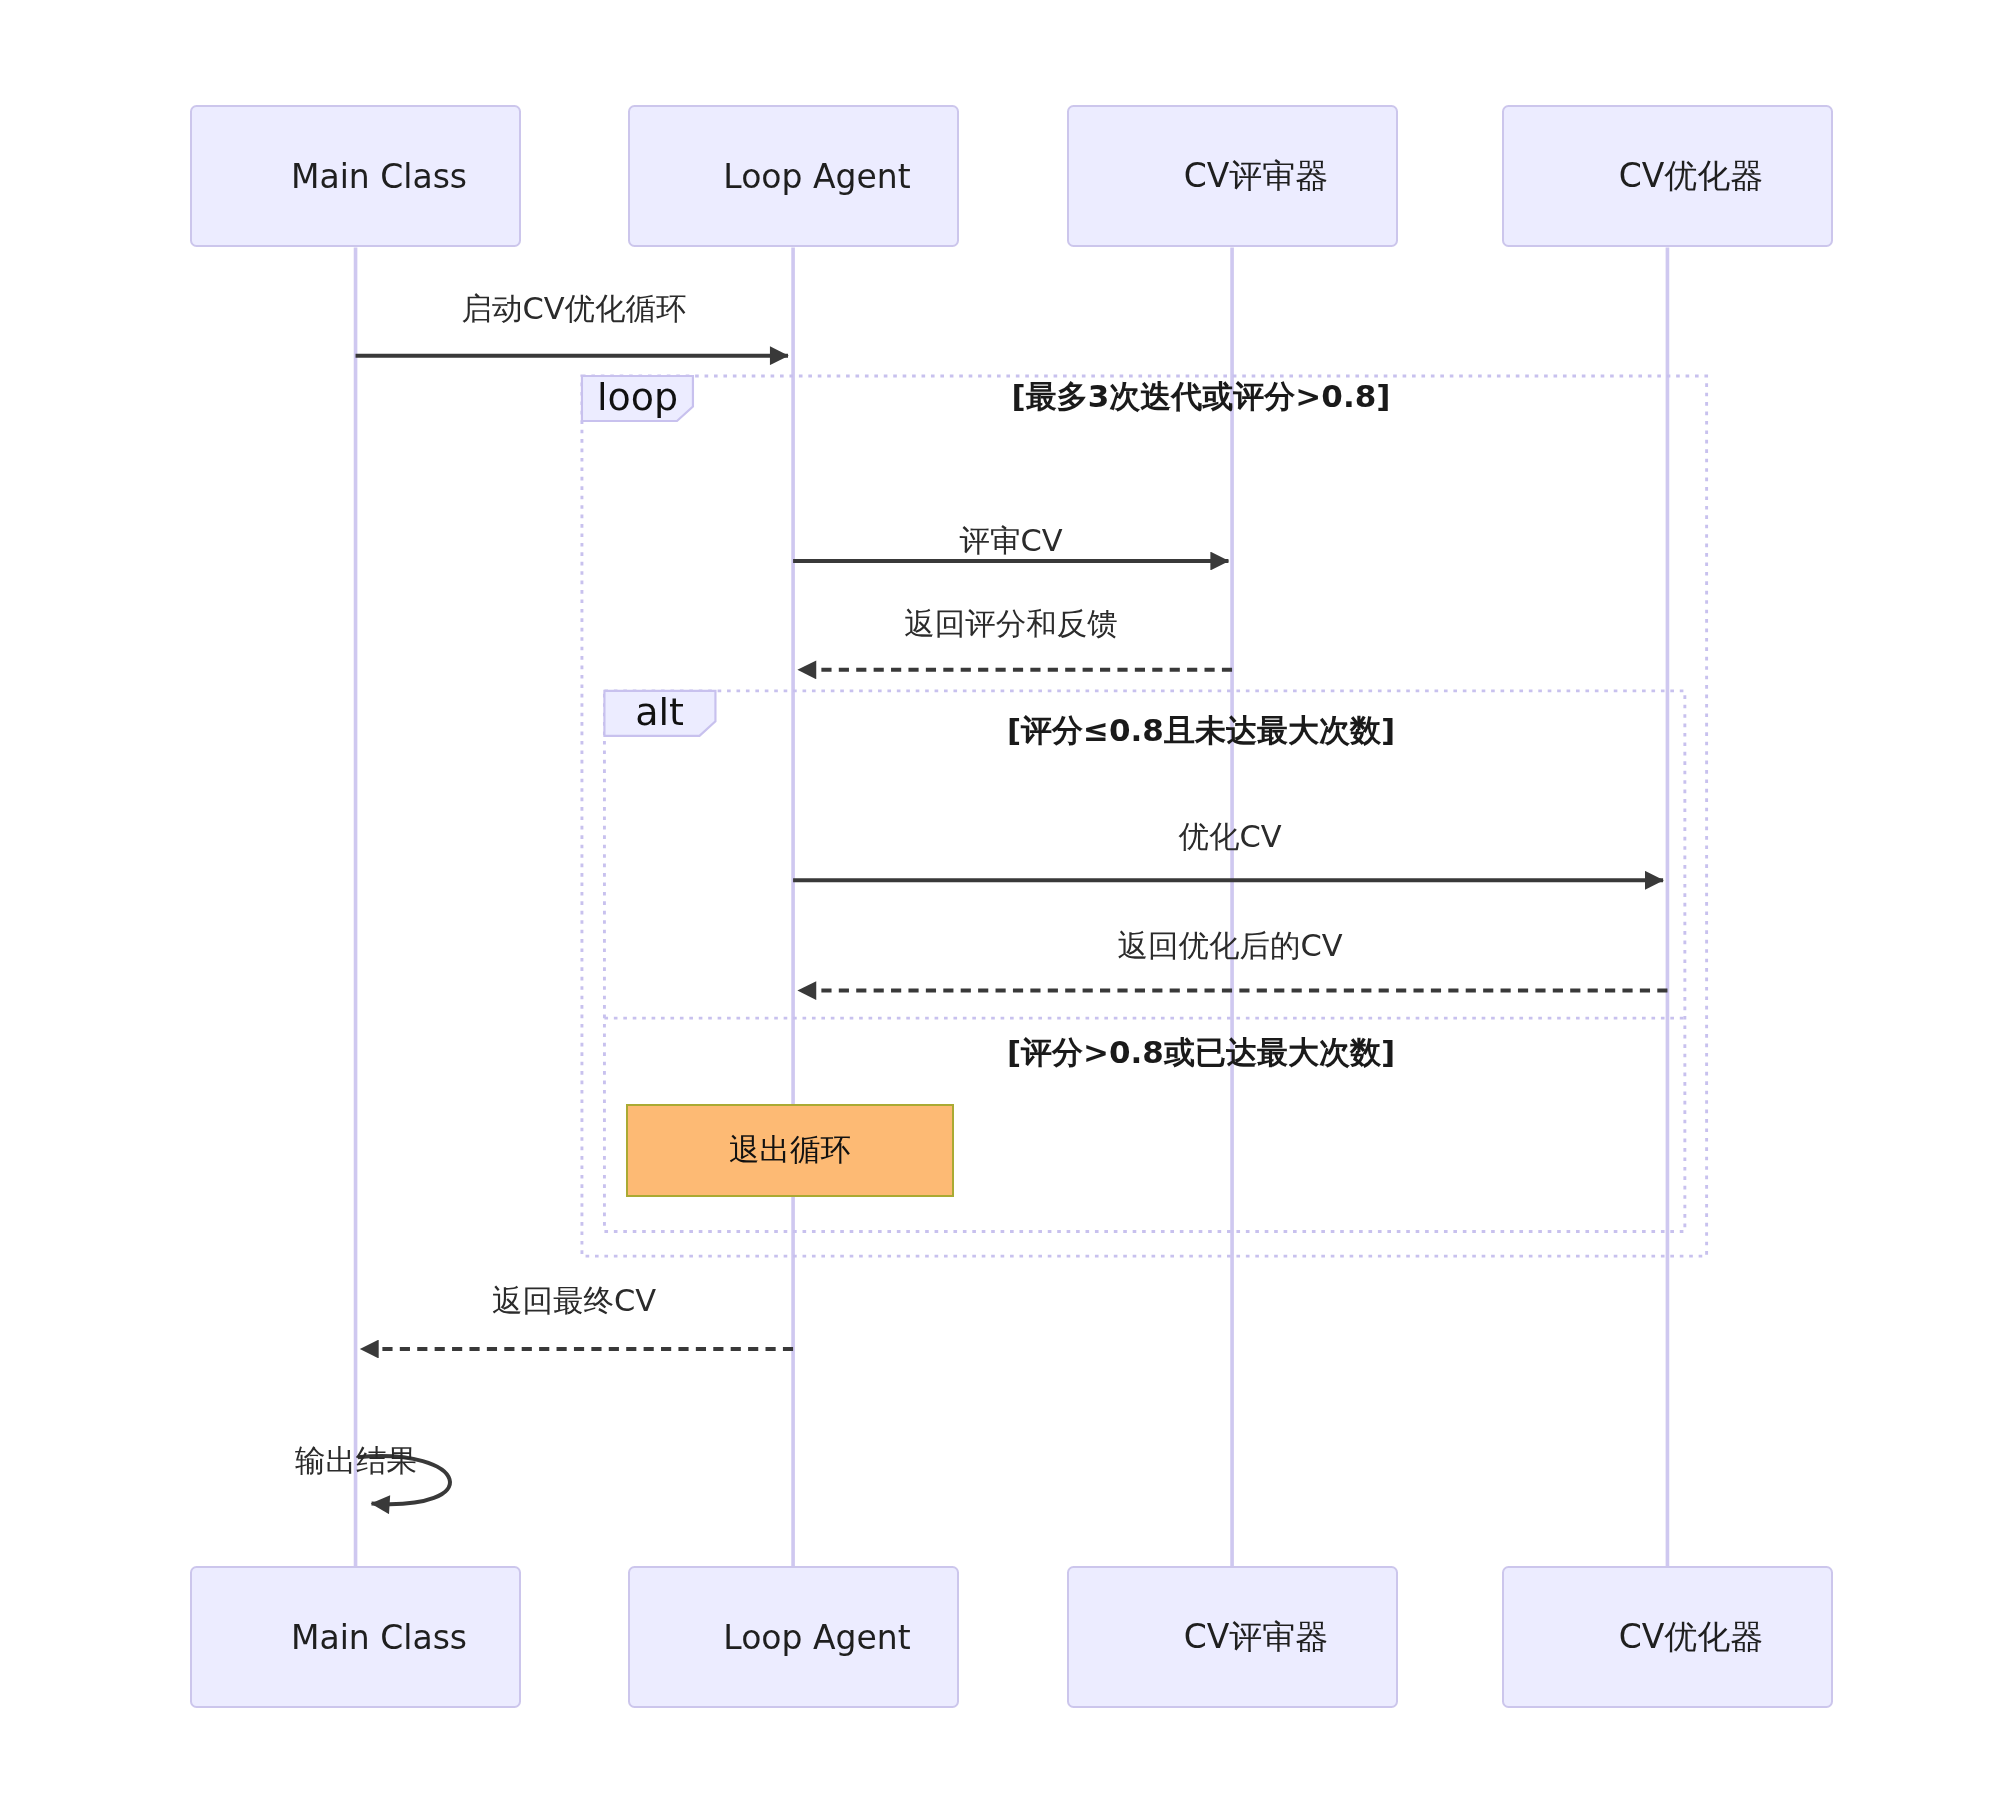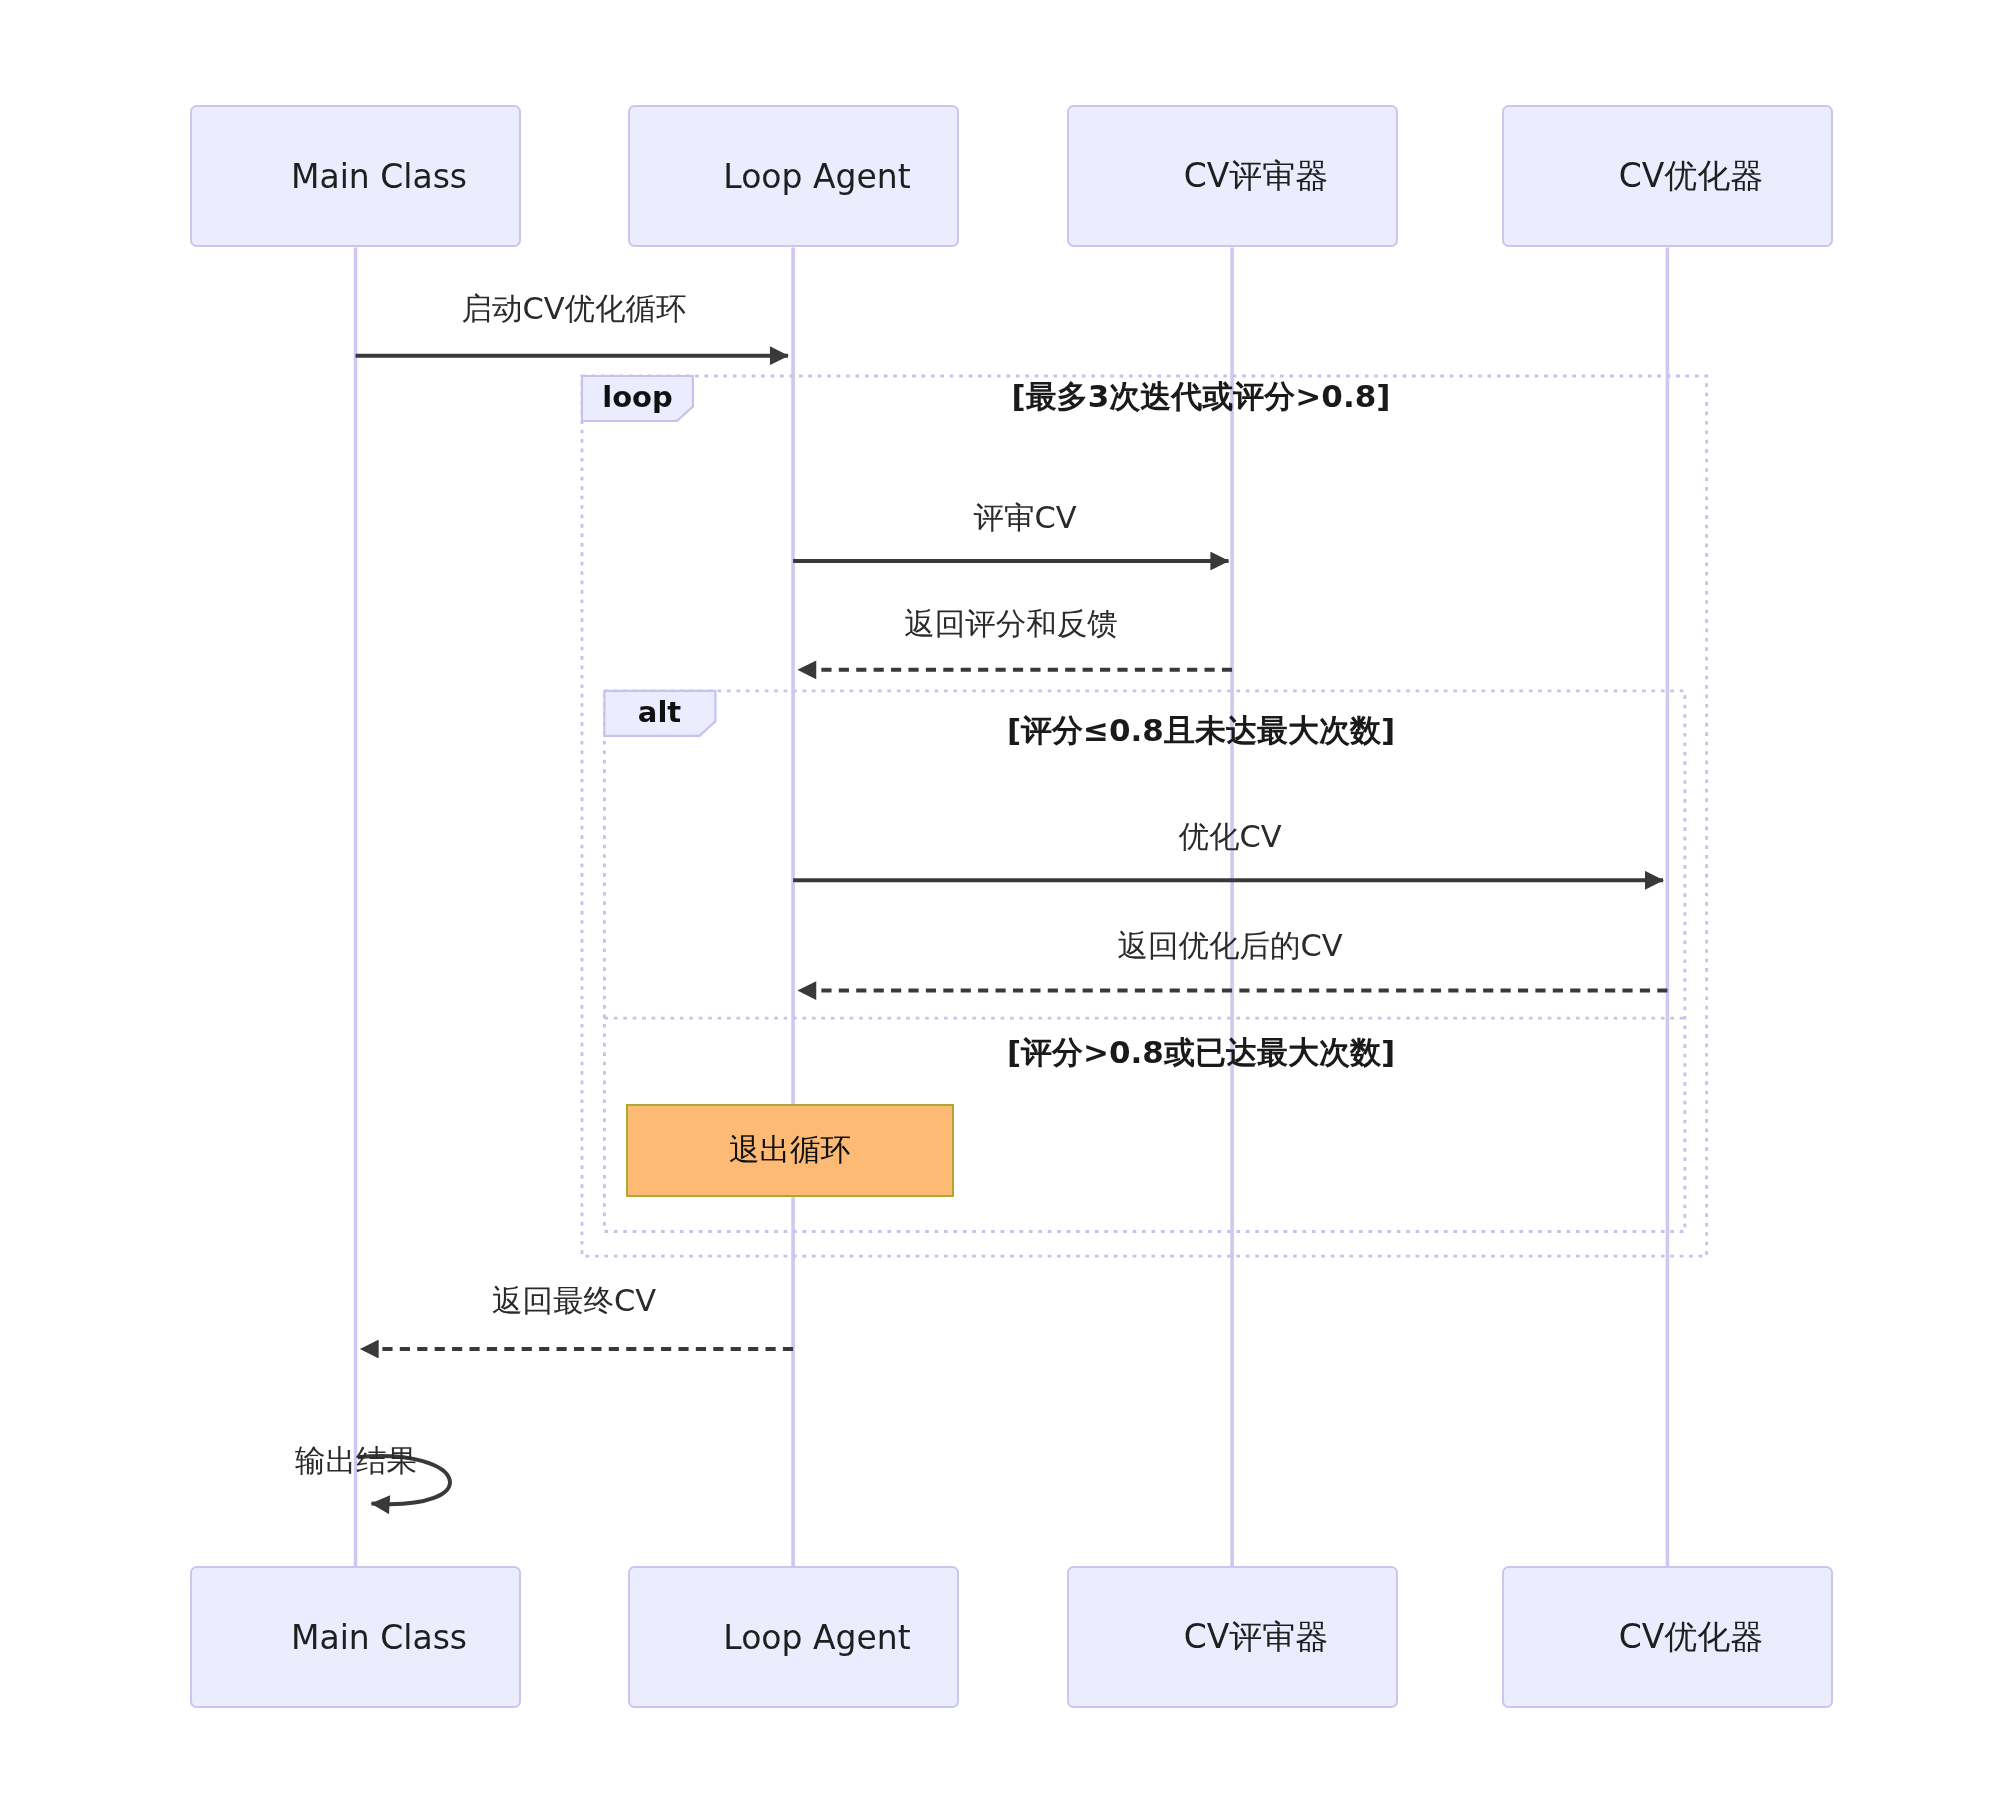--- a/index.html
+++ b/index.html
@@ -16,21 +16,21 @@
   .msg-label{
     position:absolute;transform:translateX(-50%);white-space:nowrap;
     font-size:30.5px;color:#2b2b2b;z-index:4;
   }
   .cond-label{
     position:absolute;transform:translateX(-50%);white-space:nowrap;
     font-size:31px;font-weight:700;color:#1a1a1a;z-index:4;
   }
   .tag-label{
     position:absolute;width:111px;height:45px;display:flex;align-items:center;
-    justify-content:center;font-size:29px;font-weight:700;color:#111;z-index:4;
+    justify-content:center;font-size:38px;font-weight:400;color:#111;z-index:4;
     padding-bottom:2.9px;box-sizing:border-box;
   }
   .note{
     position:absolute;left:626px;top:1104px;width:328px;height:93px;
     background:#fdba74;border:2.9px solid #AAAA33;box-sizing:border-box;
     display:flex;align-items:center;justify-content:center;
     font-size:30.5px;color:#111;z-index:5;
   }
 </style>
 </head>
@@ -80,21 +80,21 @@
   <div class="actor" style="left:1502px;top:1566px;">CV优化器</div>
 
   <div class="tag-label" style="left:582px;top:376px;">loop</div>
   <div class="tag-label" style="left:604px;top:691px;">alt</div>
 
   <div class="cond-label" style="left:1201px;top:376px;">[最多3次迭代或评分&gt;0.8]</div>
   <div class="cond-label" style="left:1201px;top:710px;">[评分≤0.8且未达最大次数]</div>
   <div class="cond-label" style="left:1201px;top:1032px;">[评分&gt;0.8或已达最大次数]</div>
 
   <div class="msg-label" style="left:574px;top:289px;">启动CV优化循环</div>
-  <div class="msg-label" style="left:1011px;top:498px;margin-left:14px;">评审CV</div>
+  <div class="msg-label" style="left:1011px;top:521px;">评审CV</div>
   <div class="msg-label" style="left:1011px;top:604px;">返回评分和反馈</div>
   <div class="msg-label" style="left:1230px;top:817px;">优化CV</div>
   <div class="msg-label" style="left:1230px;top:926px;">返回优化后的CV</div>
   <div class="msg-label" style="left:574px;top:1281px;">返回最终CV</div>
   <div class="msg-label" style="left:356px;top:1396px;margin-top:45px;">输出结果</div>
 
   <div class="note">退出循环</div>
 
 </div>
 

